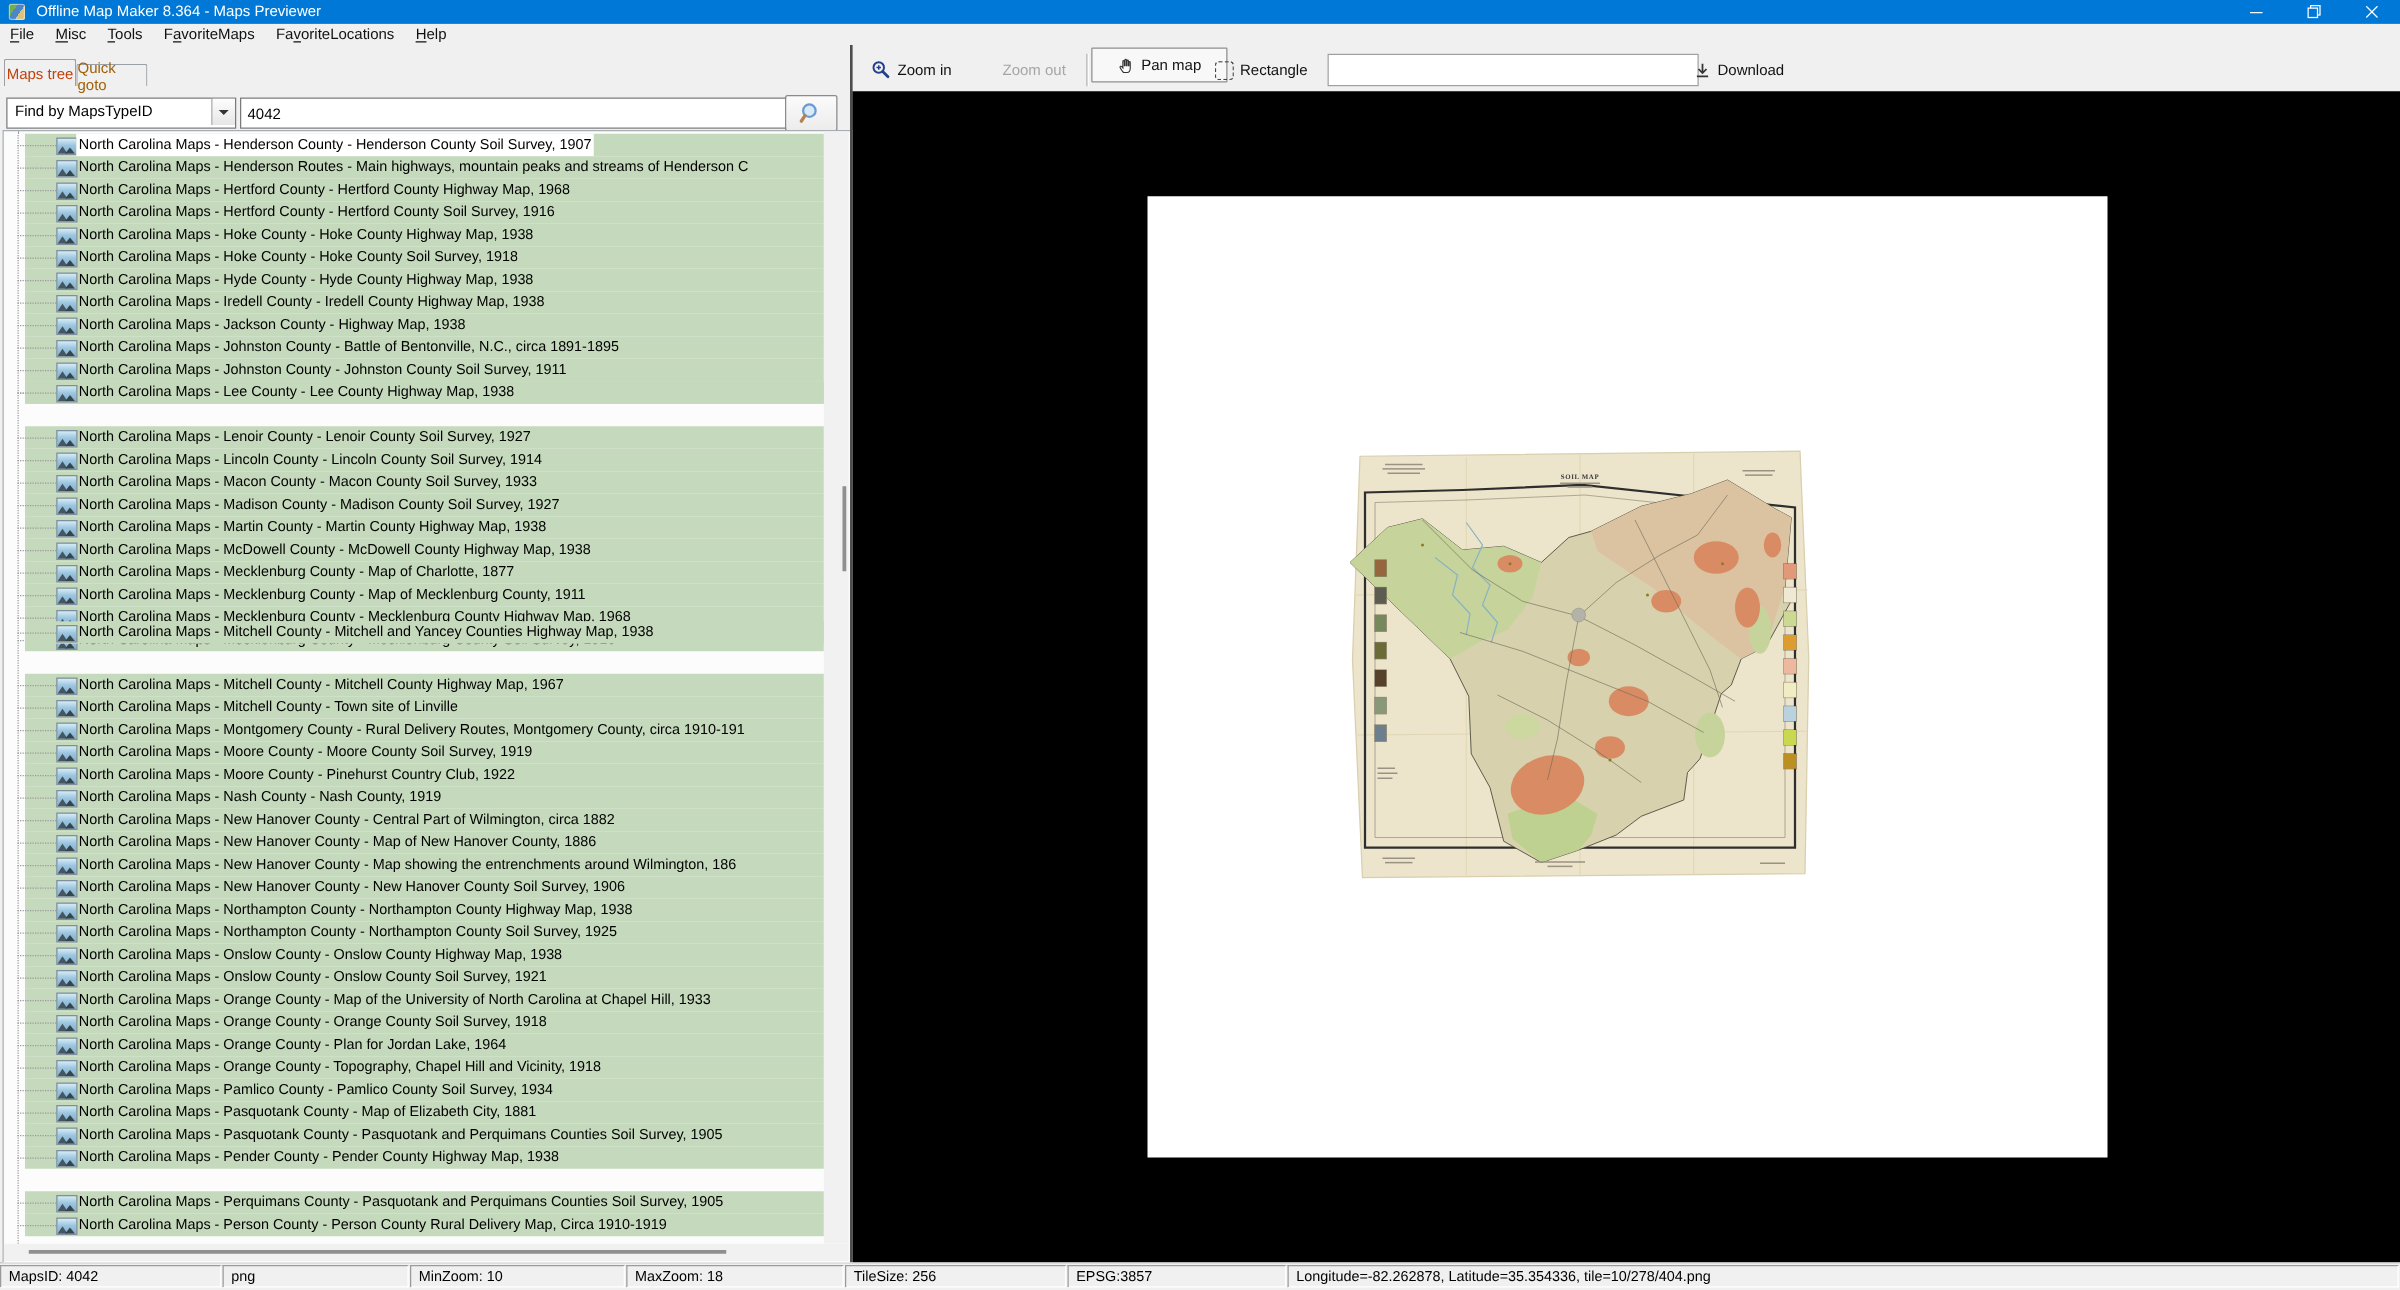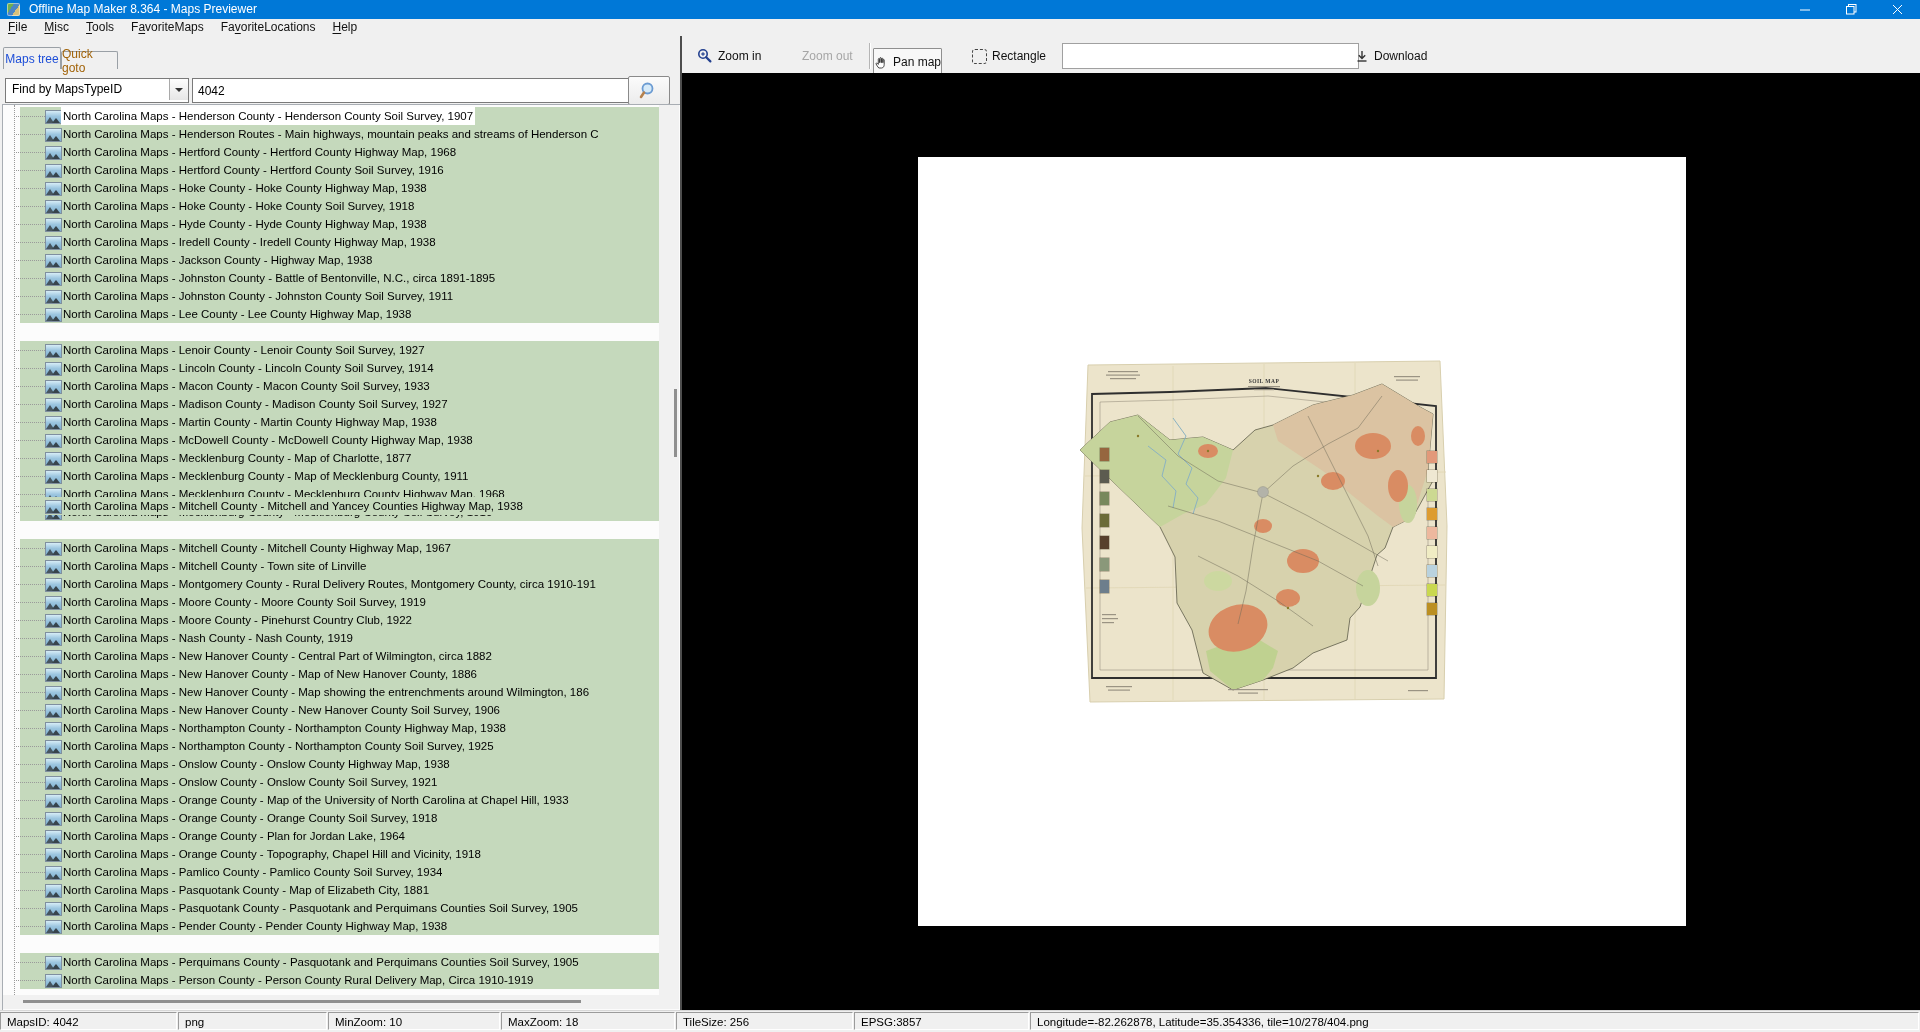--- a/index.html
+++ b/index.html
@@ -18,21 +18,21 @@
   .title-text{left:29px;top:0;height:19px;line-height:19px;font-size:12px;white-space:nowrap;}
   .winbtn{top:0;width:46px;height:19px;display:flex;align-items:center;justify-content:center;}
   .winbtn svg{display:block}
   
   .menubar{left:0;top:19px;width:1920px;height:17px;background:var(--c-panel,#f0f0f0);
     font-size:12px;color:#111;line-height:17px;padding-left:8px;white-space:nowrap;}
   .menu-item{display:inline-block;margin-right:17px;}
   .menu-item u{text-underline-offset:2px}
   
   .left-panel{left:0;top:36px;width:680px;height:974px;background:var(--c-panel,#f0f0f0);}
-  .tab{font-size:12px;color:#1d4ed8;background:var(--c-panel,#f0f0f0);
+  .tab{font-size:12px;color:#c2410c;background:var(--c-panel,#f0f0f0);
     border:1px solid #9aa0a6;border-bottom:none;border-radius:2px 2px 0 0;
     display:flex;align-items:center;justify-content:center;}
   .tab.active{left:3px;top:11px;width:56px;height:21px;z-index:2;}
   .tab.inactive{left:61px;top:15px;width:55px;height:17px;color:#a16207;}
   .combo{left:5px;top:42px;width:182px;height:23px;background:#fff;border:1px solid #7a7a7a;
     font-size:12px;line-height:21px;color:#000;}
   .combo .cv{position:absolute;left:6px;top:0;white-space:nowrap}
   .combo .arrowbox{position:absolute;right:0;top:0;width:18px;height:21px;border-left:1px solid #a9a9a9;
     background:linear-gradient(#fdfdfd,#e6e6e6);display:flex;align-items:center;justify-content:center;}
   .combo .arrowbox i{width:0;height:0;border-left:4px solid transparent;border-right:4px solid transparent;border-top:4px solid #333;}
@@ -56,21 +56,21 @@
   .vtrack{position:absolute;left:656px;top:0;width:20px;height:890px;background:#f1f1f1;}
   .vthumb{position:absolute;left:15px;top:284px;width:3px;height:68px;background:#8f8f8f;}
   .htrack{position:absolute;left:0;top:890px;width:676px;height:14px;background:#f1f1f1;}
   .hthumb{position:absolute;left:20px;top:5px;width:558px;height:3px;background:#8f8f8f;}
   .panel-border{left:680px;top:36px;width:2px;height:974px;background:#4d4d4d;}
   
   .right-panel{left:682px;top:36px;width:1238px;height:974px;background:var(--c-panel,#f0f0f0);}
   .tbtn{position:absolute;top:8px;height:24px;display:flex;align-items:center;gap:5px;font-size:12px;color:#111;}
   .tbtn .lbl{white-space:nowrap}
   .tbtn.disabled{color:#a6a6a6}
-  .tbtn.pressed{border:1px solid #8f8f8f;background:#f8f8f8;border-radius:1px;padding:0 0;top:12px;height:26px;}
+  .tbtn.pressed{border:1px solid #8f8f8f;background:#f8f8f8;border-radius:1px;padding:0 20px;top:2px;height:26px;}
   .tsep{position:absolute;left:187px;top:7px;width:1px;height:26px;background:#b5b5b5;box-shadow:1px 0 0 #fff;}
   .rect-glyph{width:13px;height:13px;border:1.5px dashed #444;border-radius:3px;}
   .coord-input{position:absolute;left:380px;top:7px;width:285px;height:24px;border:1px solid #a0a0a0;background:#fff;
     font-size:12px;padding:0 5px;font-family:"Liberation Sans",sans-serif;}
   
   .map-black{left:682px;top:73px;width:1238px;height:937px;background:var(--c-mapbg,#000);}
   .map-white{left:918px;top:157px;width:768px;height:769px;background:#fff;}
   .scan-map{left:1078px;top:356px;width:372px;height:348px;}
   .legendL{position:absolute;left:22px;top:92px;}
   .legendL .sw{width:9px;height:13px;margin-bottom:9px;box-shadow:0 0 0 .5px rgba(60,50,30,.5);}

